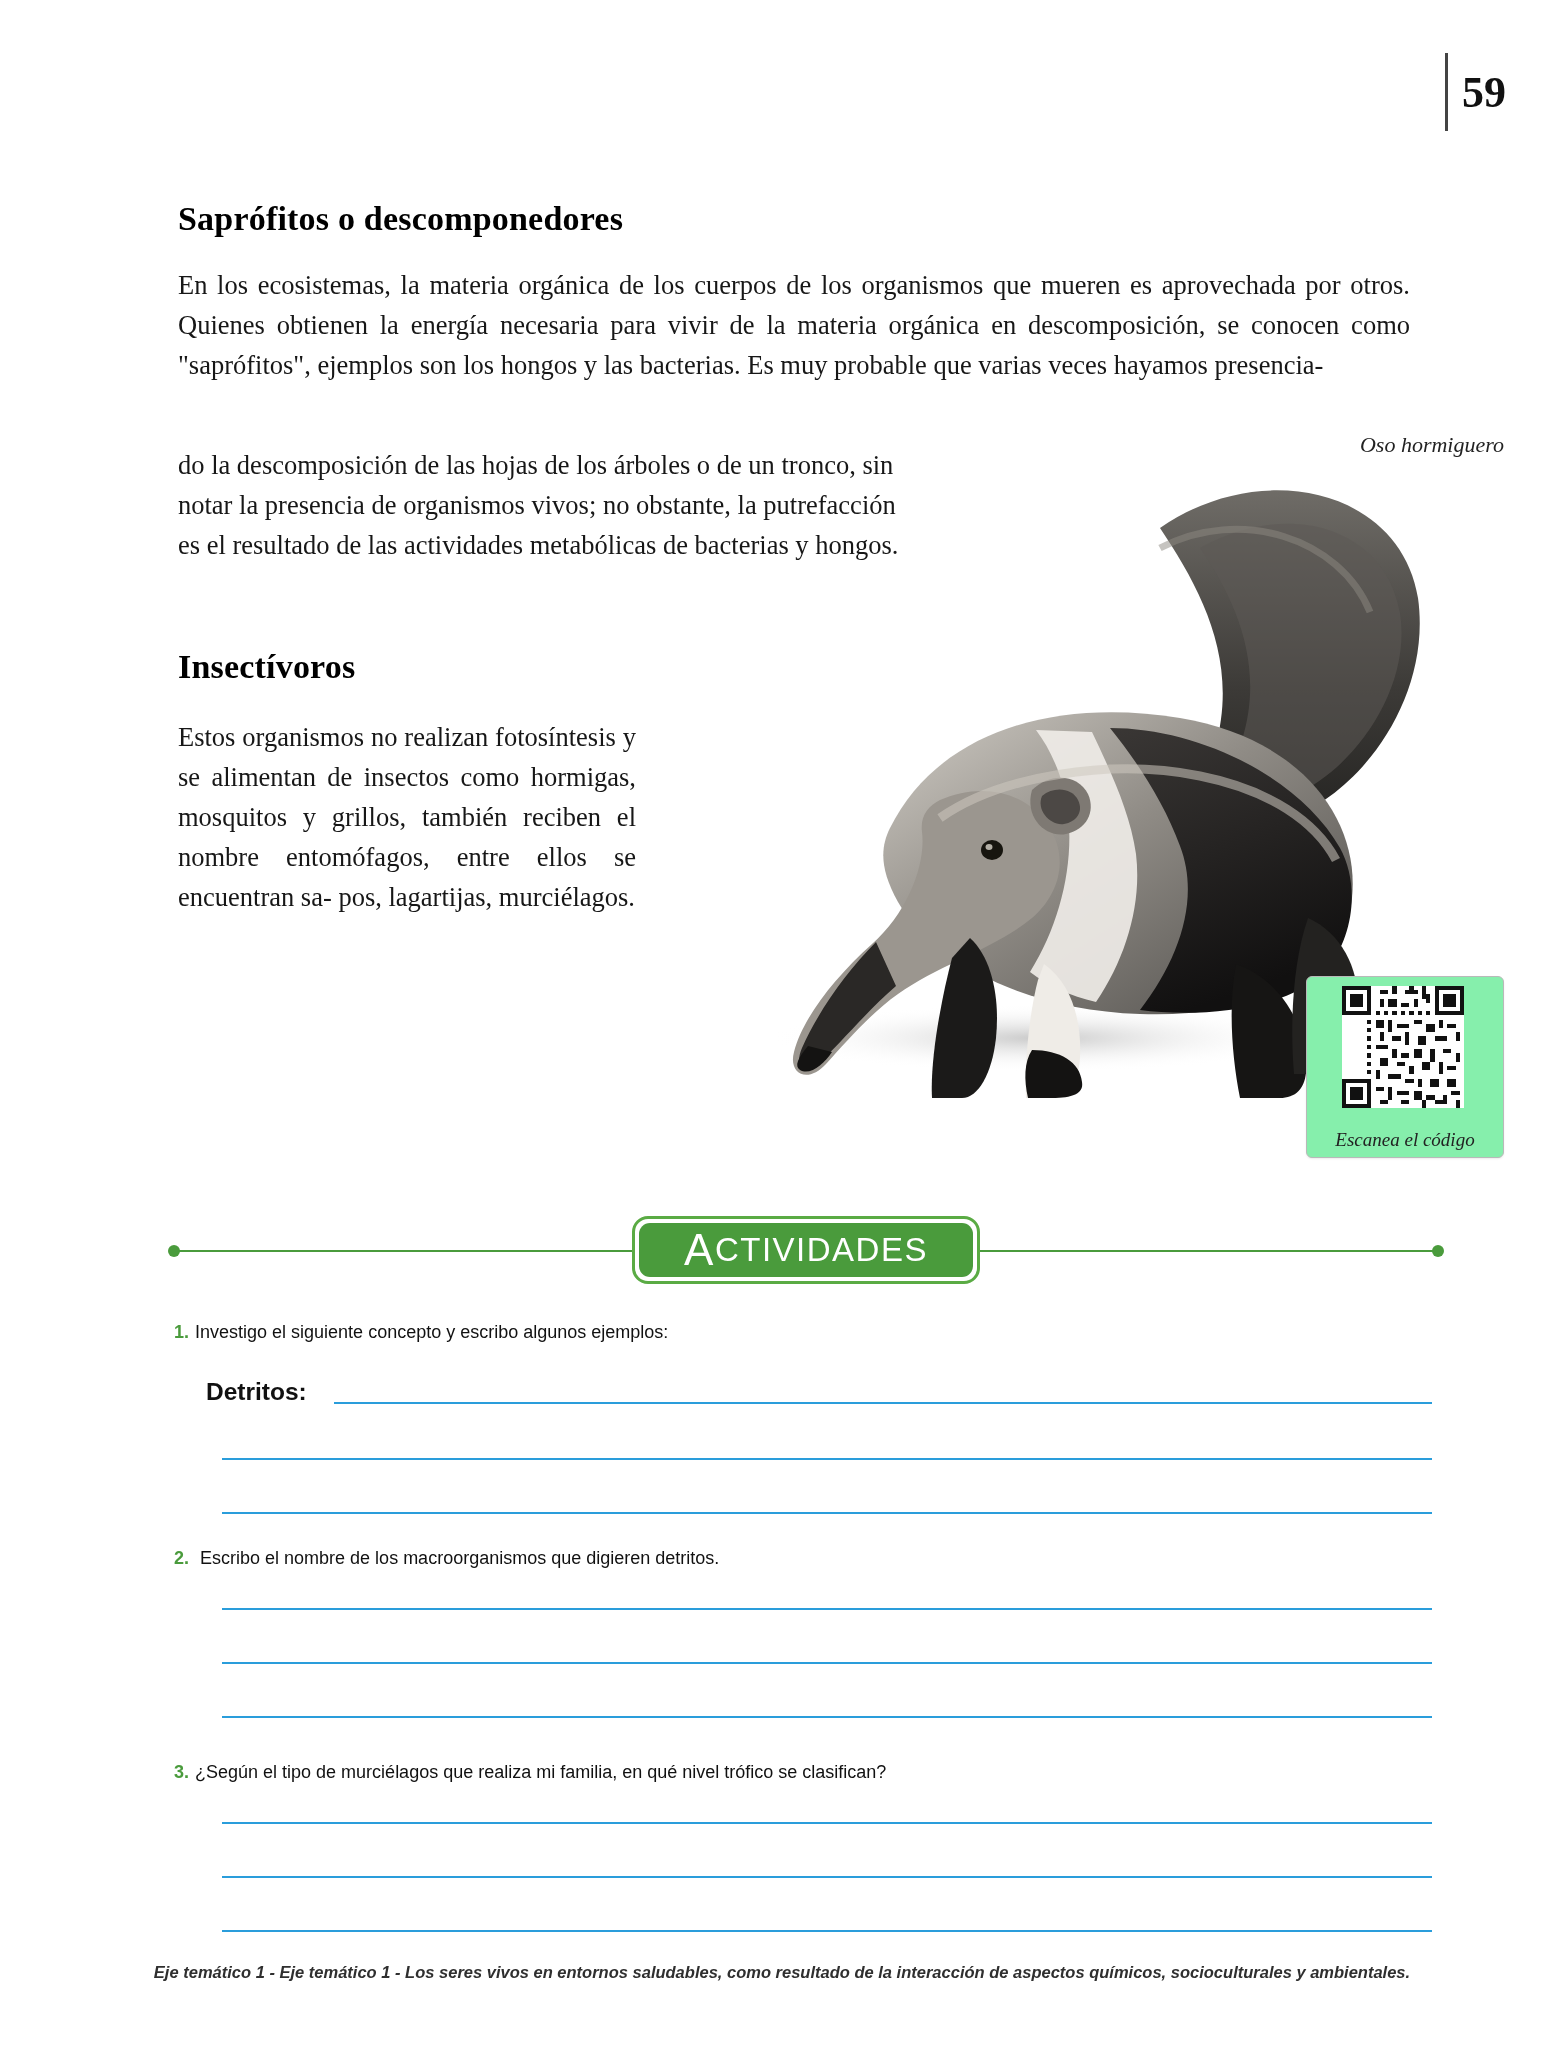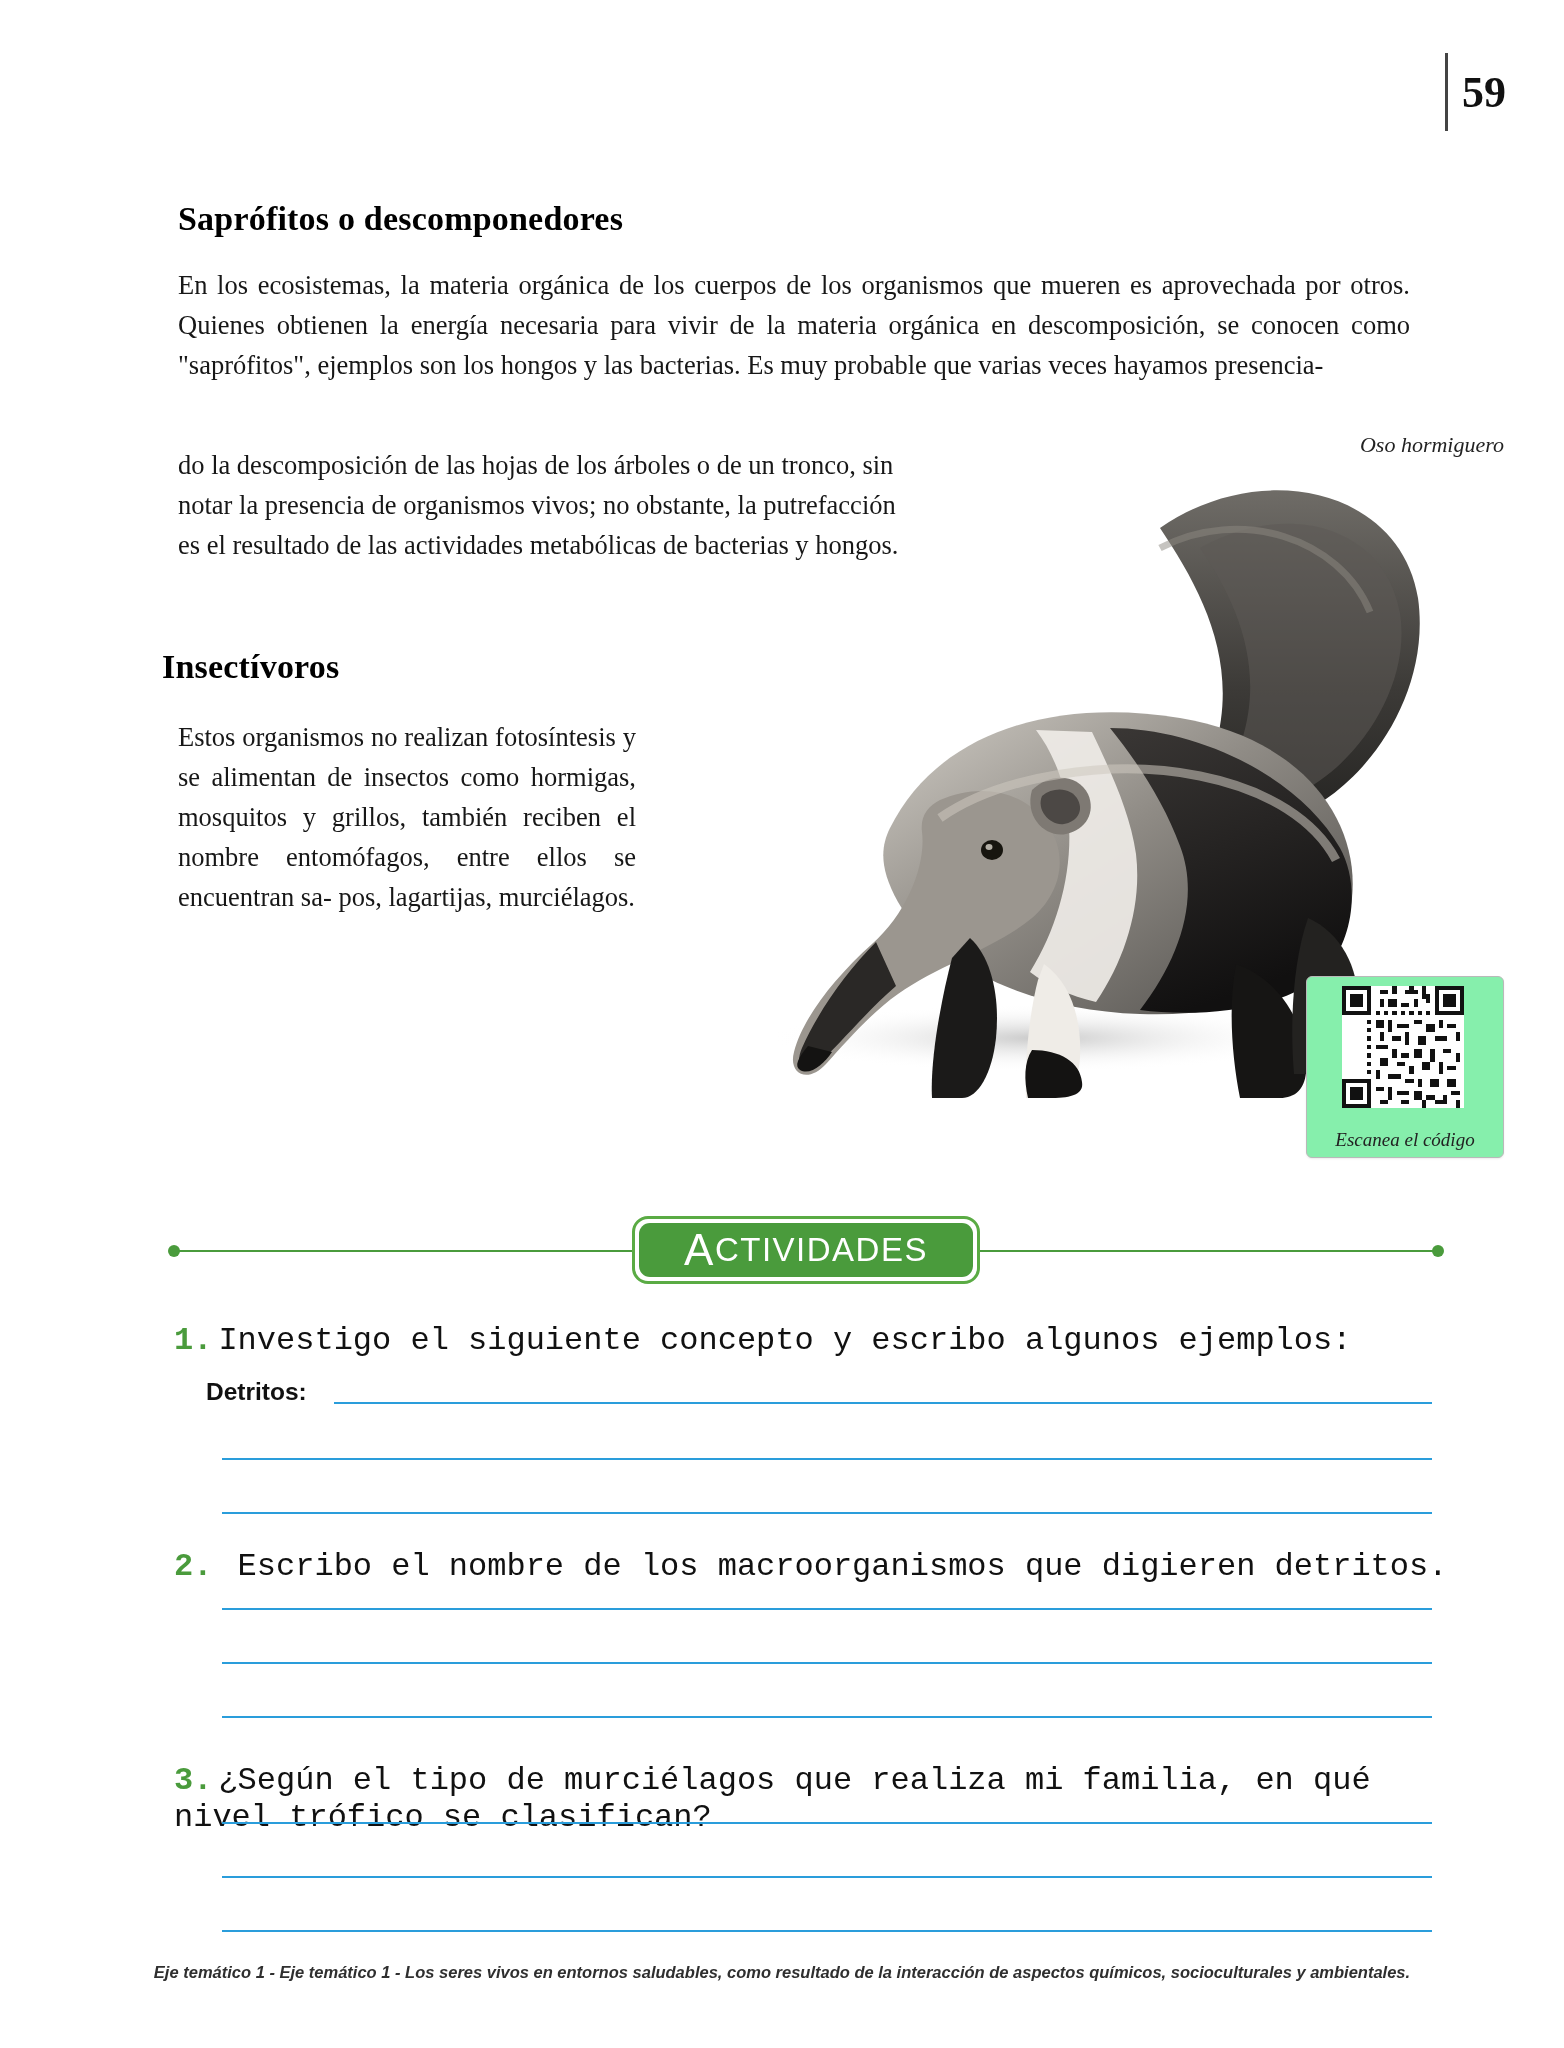--- a/index.html
+++ b/index.html
@@ -42,21 +42,21 @@
   
   .h-green {
     position: absolute;
     font-family: "Liberation Serif", serif;
     font-weight: bold;
     font-size: 34px;
     color: #000000;
     letter-spacing: 0.2px;
   }
   #h-saprofitos { left: 178px; top: 172px; }
-  #h-insectivoros { left: 162px; top: 620px; }
+  #h-insectivoros { left: 178px; top: 620px; }
 
   
   .body-par {
     position: absolute;
     font-family: "Liberation Serif", serif;
     font-size: 26.5px;
     line-height: 40px;
     color: #171717;
     text-align: justify;
   }
@@ -178,22 +178,22 @@
     justify-content: center;
     font-family: "Liberation Sans", sans-serif;
     font-size: 33px;
     letter-spacing: 1.5px;
   }
   .act-pill-inner .cap { font-size: 44px; }
 
   
   .q {
     position: absolute;
-    font-family: Liberation Mono, monospace;
-    font-size: 32px;
+    font-family: Liberation Sans, sans-serif;
+    font-size: 18px;
     color: #111;
   }
   .q .num {
     color: #4a9b3c;
     font-weight: bold;
     margin-right: 6px;
   }
   .sub-label {
     position: absolute;
     font-family: "Liberation Sans", sans-serif;

